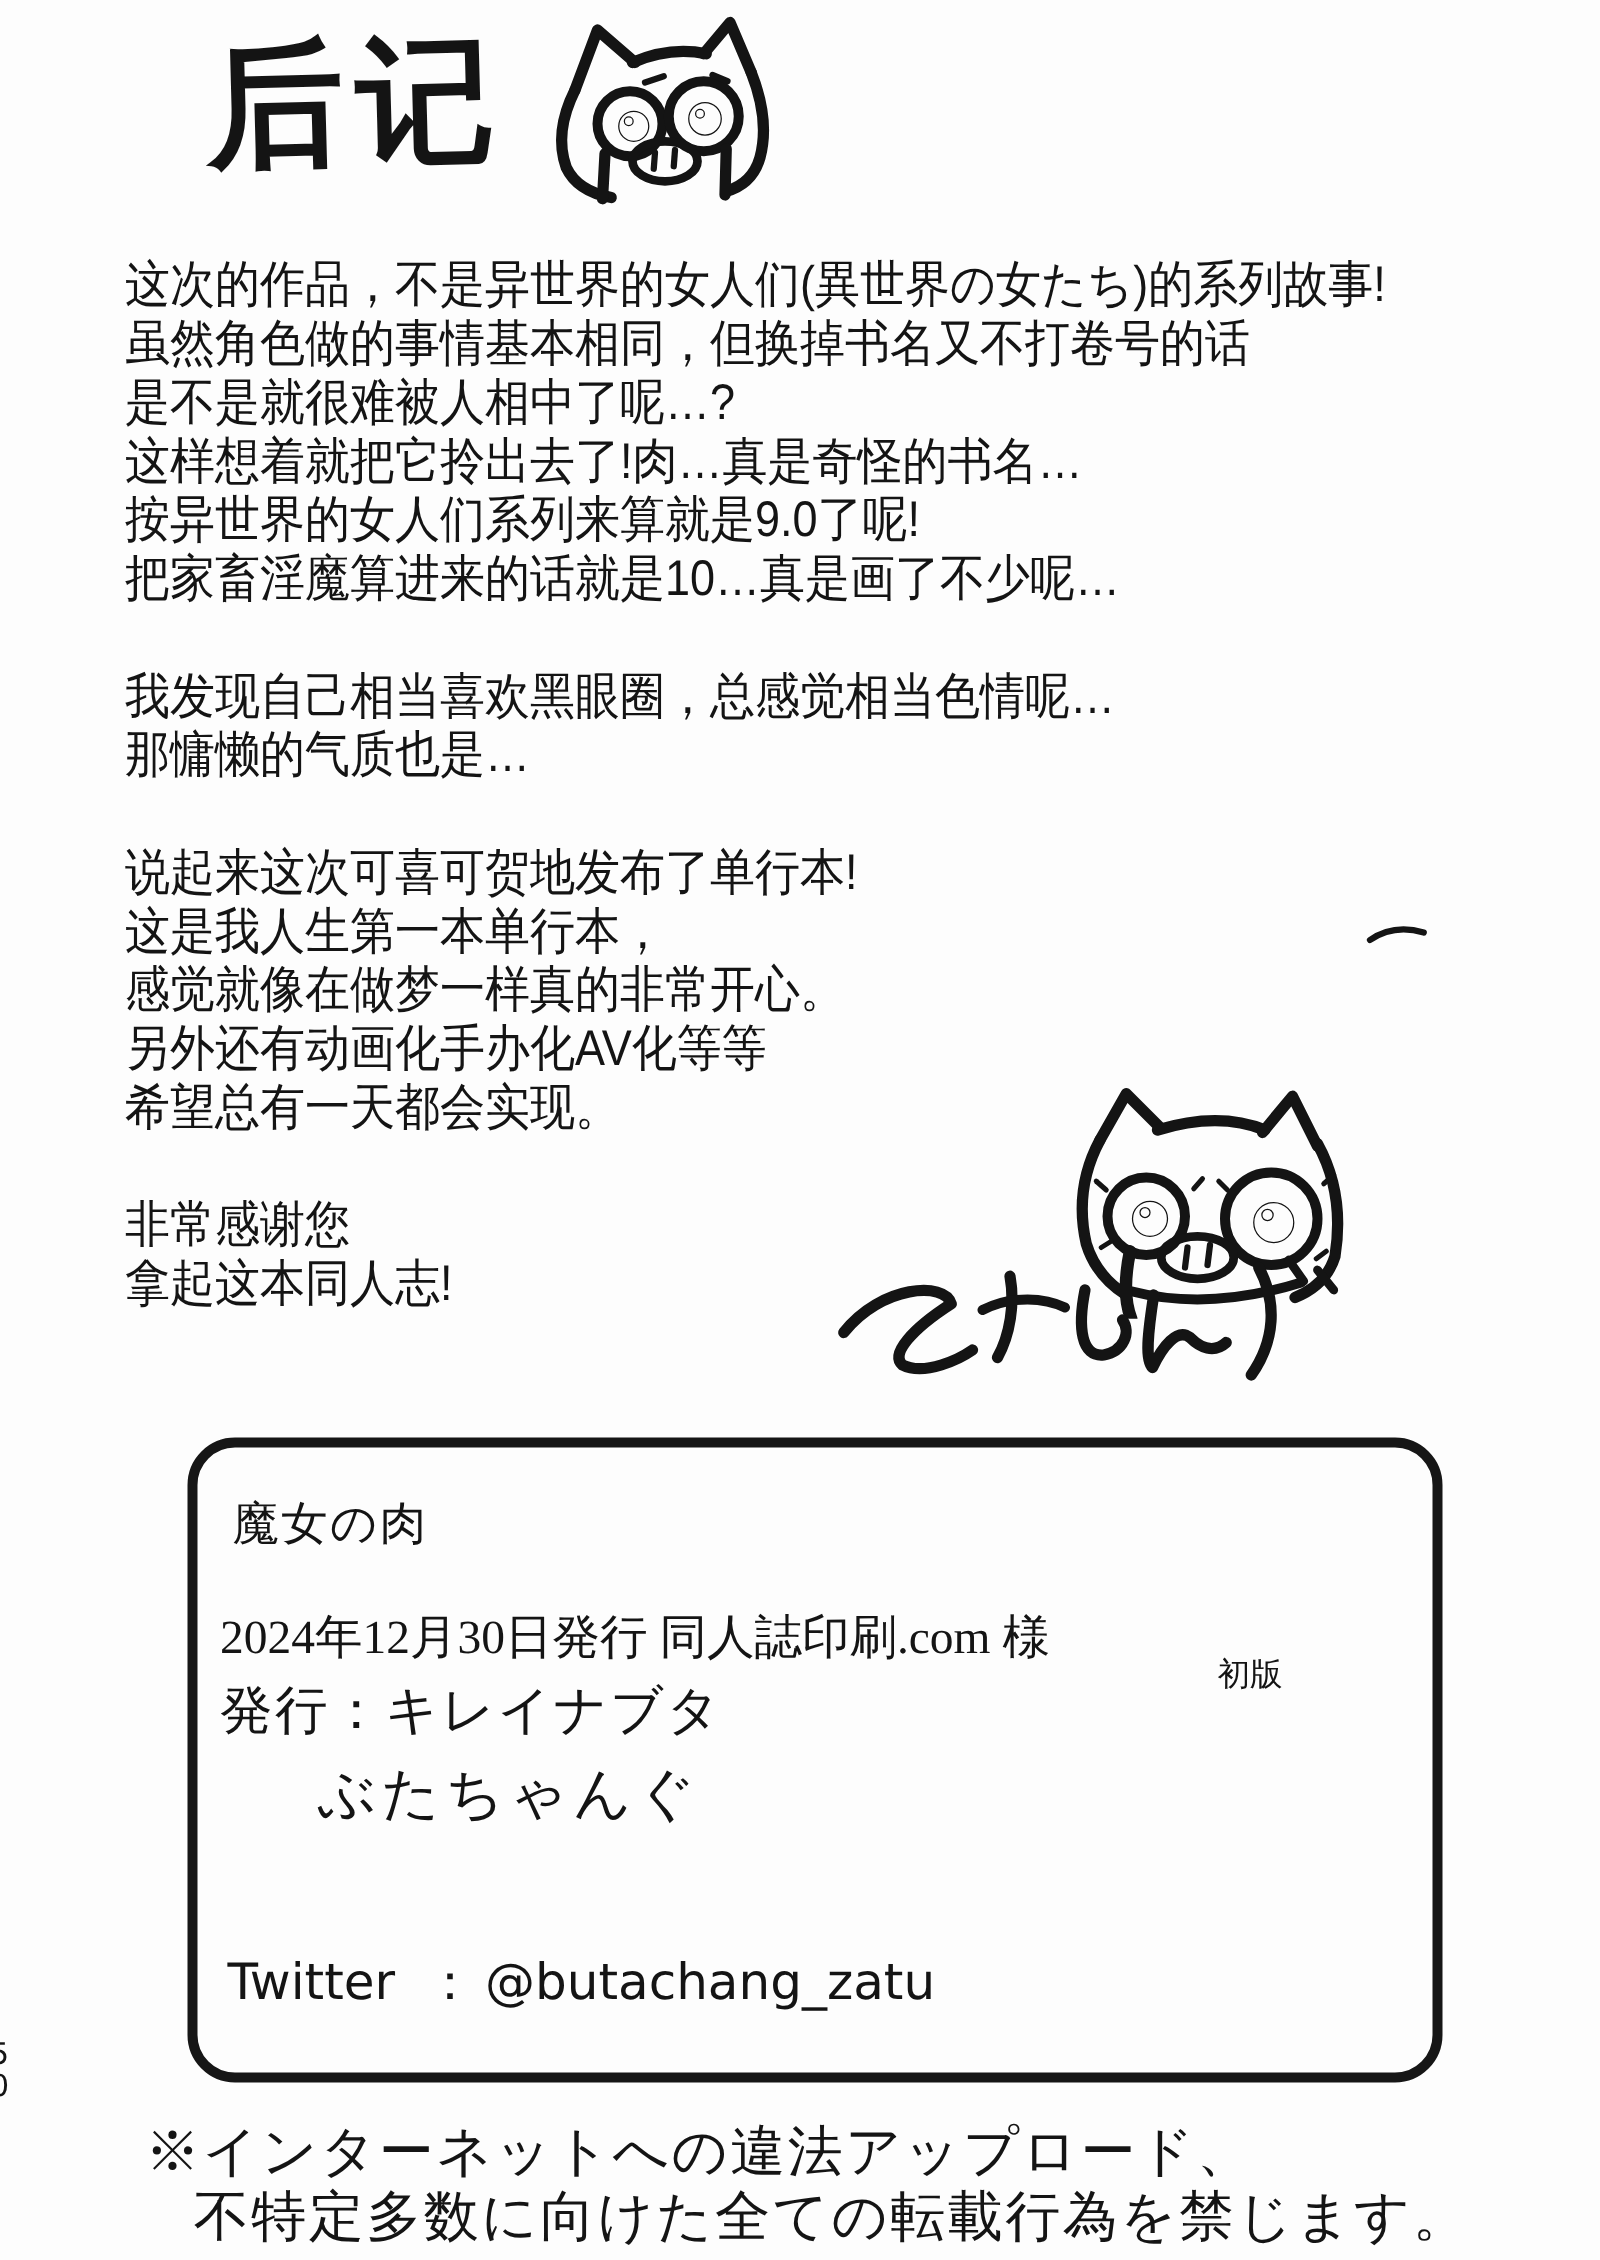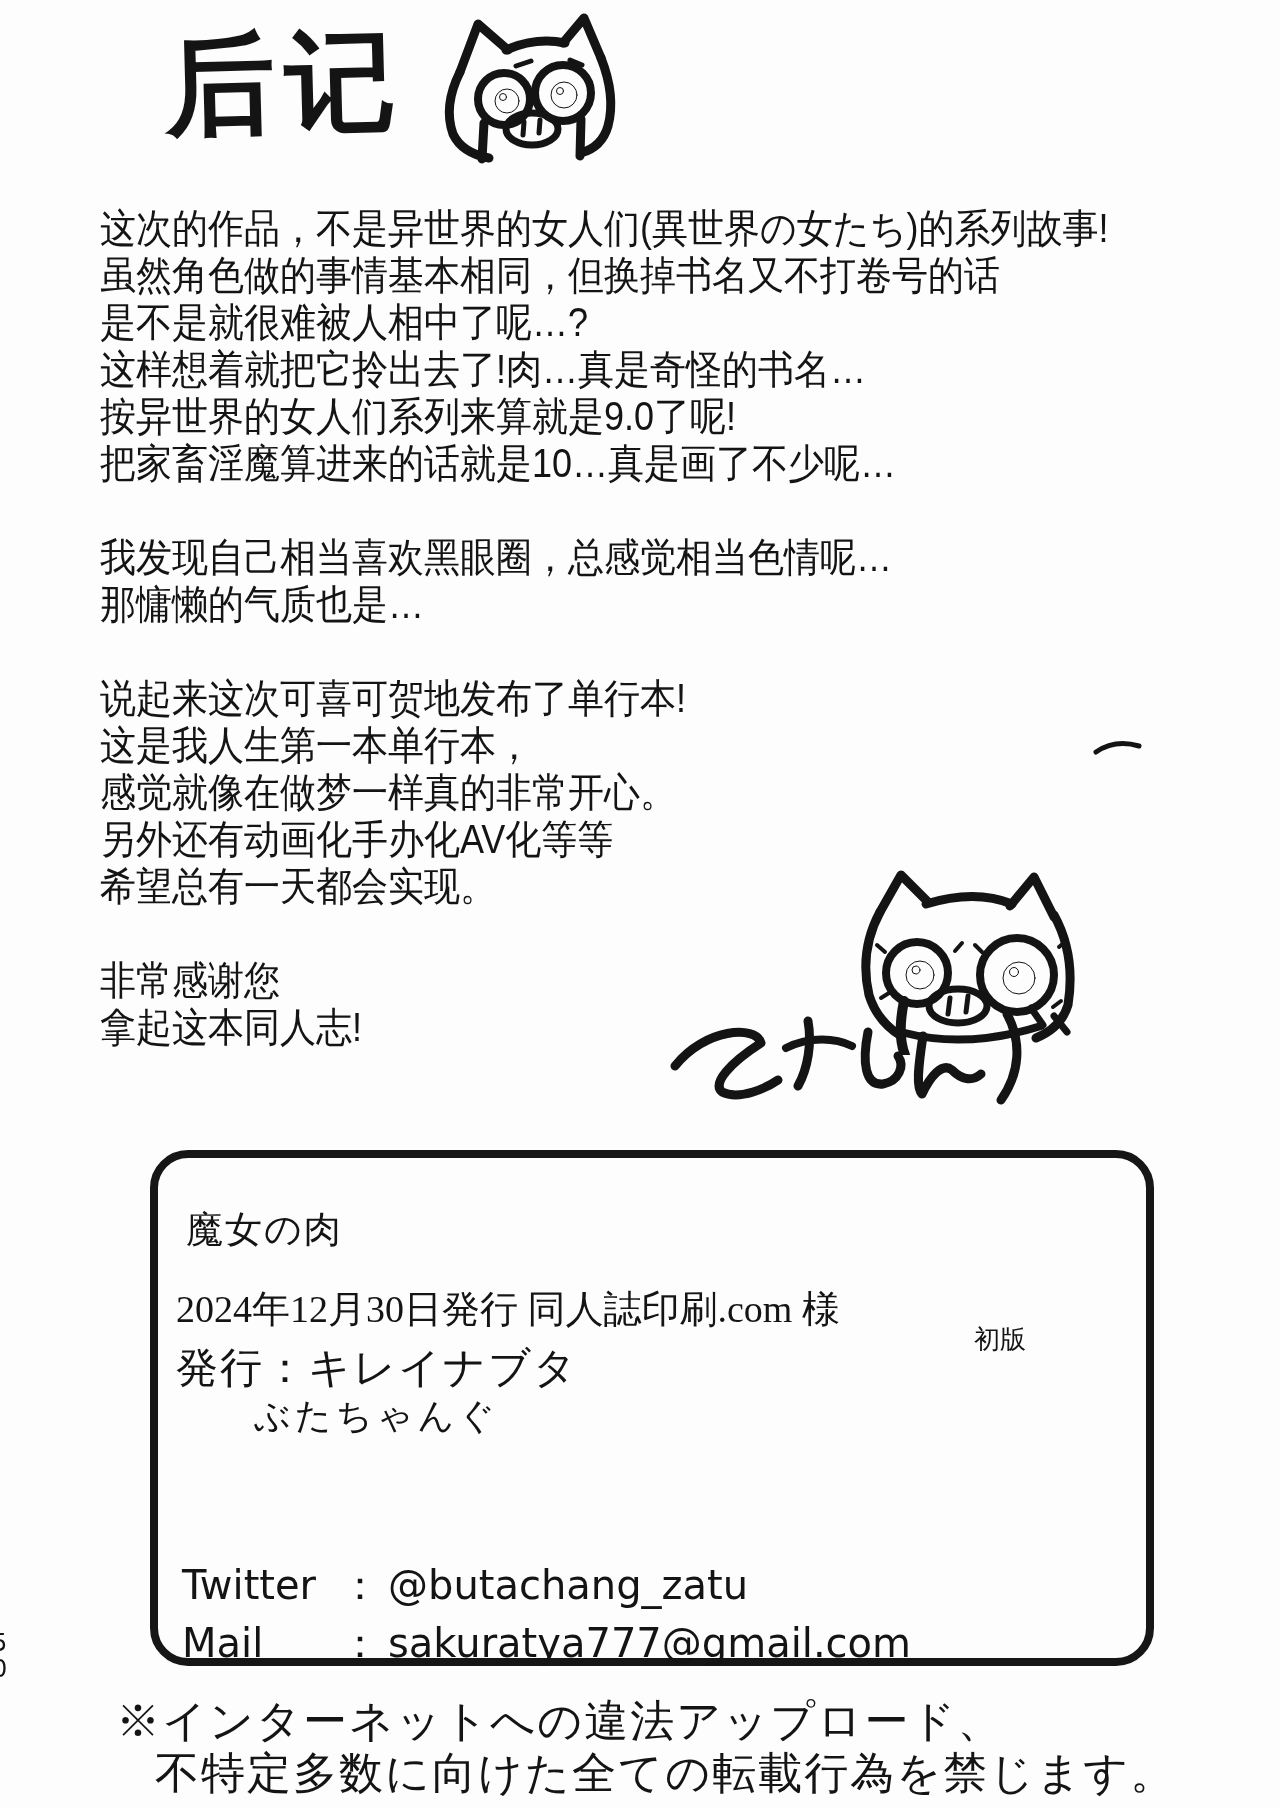--- a/index.html
+++ b/index.html
@@ -26,27 +26,27 @@
     white-space:nowrap; letter-spacing:0px;
   }
   .mascot-pig   { position:absolute; left:655px; top:855px; }
   .signature    { position:absolute; left:660px; top:988px; }
   .stray-mark   { position:absolute; left:1092px; top:735px; }
   .colophon {
     position:absolute; left:150px; top:1150px; width:1004px; height:516px;
     border:8px solid #161616; border-radius:38px; box-sizing:border-box;
   }
   .colo-title {
-    position:absolute; left:28px; top:36px; font-size:37px; letter-spacing:2px;margin-top:11px;
+    position:absolute; left:28px; top:36px; font-size:37px; letter-spacing:2px;
   }
   .colo-serif { font-family:"Liberation Serif", serif; }
   .colo-date  { position:absolute; left:18px;  top:126px; font-size:38px; white-space:nowrap; }
   .colo-edition { position:absolute; left:816px; top:130px; font-size:26px;margin-top:34px; }
   .colo-pub   { position:absolute; left:18px;  top:182px; font-size:42px; letter-spacing:2px; }
-  .colo-circle{ position:absolute; left:96px;  top:234px; font-size:36px; letter-spacing:4px; }
+  .colo-circle{ position:absolute; left:96px;  top:246px; font-size:46px; letter-spacing:4px; }
   .contact {
     position:absolute; left:24px; font-size:40px; font-weight:400;
     font-family:"DejaVu Sans", sans-serif; white-space:nowrap;
   }
   .contact .lbl { display:inline-block; width:158px; }
   .contact .colon { display:inline-block; width:48px; }
   .contact-twitter { top:400px; }
   .contact-mail    { top:458px; }
   .footer-line {
     position:absolute; font-family:"Liberation Serif", serif;
@@ -158,23 +158,20 @@
 
   <div class="colophon">
     <div class="colo-title">魔女の肉</div>
     <div class="colo-date colo-serif">2024年12月30日発行 同人誌印刷.com 様</div>
     <div class="colo-edition colo-serif">初版</div>
     <div class="colo-pub colo-serif">発行：キレイナブタ</div>
     <div class="colo-circle colo-serif">ぶたちゃんぐ</div>
     <div class="contact contact-twitter">
       <span class="lbl">Twitter</span><span class="colon">：</span><span>@butachang_zatu</span>
     </div>
-    <div class="contact contact-mail">
-      <span class="lbl">Mail</span><span class="colon">：</span><span>sakuratya777@gmail.com</span>
-    </div>
   </div>
 
   <div class="footer-line footer-1">※インターネットへの違法アップロード、</div>
   <div class="footer-line footer-2">不特定多数に向けた全ての転載行為を禁じます。</div>
 
   <div class="page-num">
     <div>5</div>
     <div>0</div>
   </div>
 

